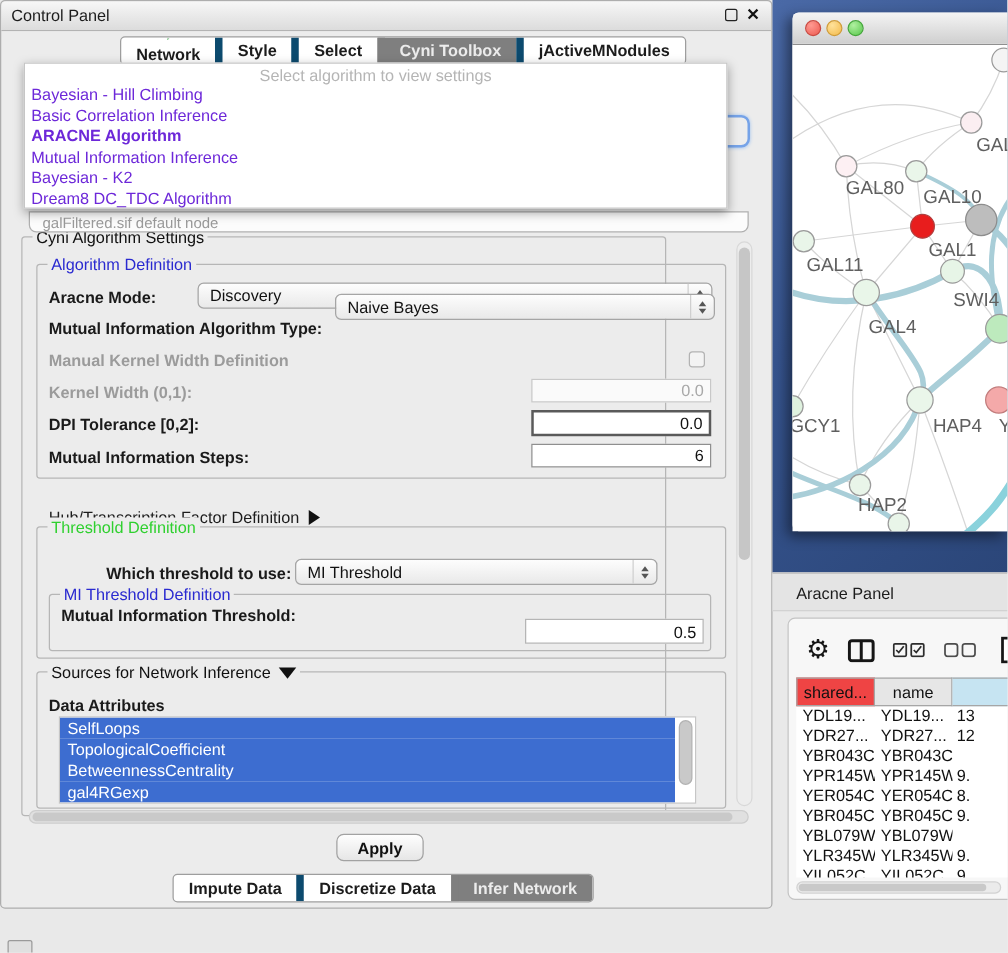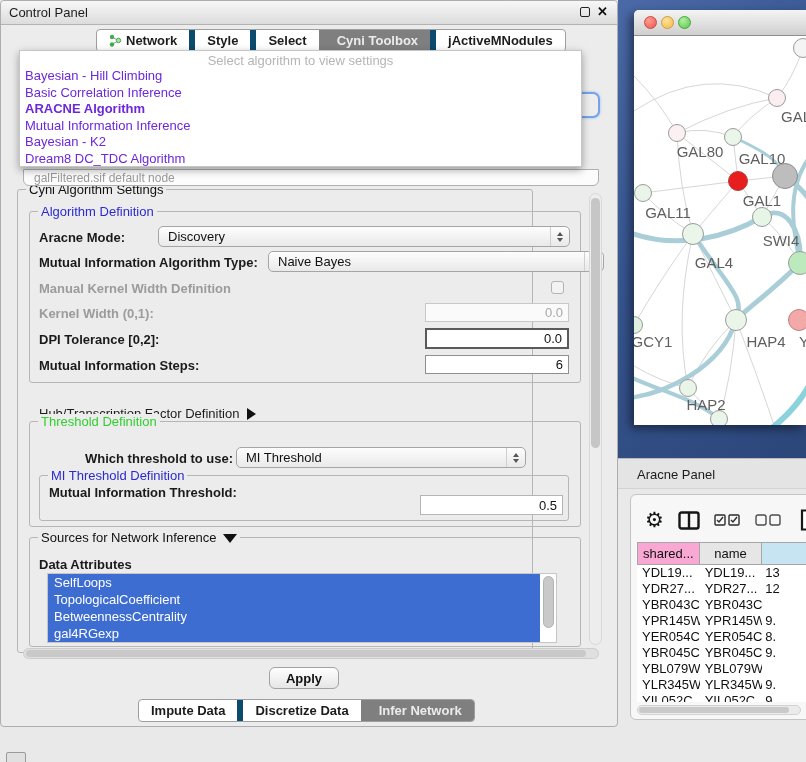--- a/index.html
+++ b/index.html
@@ -30,21 +30,21 @@
   .segbar{
     display:flex;height:23px;background:#ffffff;
     border:1px solid #9e9e9e;border-radius:4px;overflow:hidden;
     box-sizing:border-box;
   }
   .segbar .seg{
     display:flex;align-items:center;justify-content:center;gap:4px;
     padding:0 12px;font-size:13px;font-weight:bold;color:#1c1c1c;
     border-left:6px solid #0c4a6e;cursor:pointer;white-space:nowrap;
   }
-  .segbar .seg:first-child{border-left:none;}
+  .segbar .seg:first-child{border-left:none;flex-direction:column;}
   .segbar .seg.sel{background:#7f7f7f;color:#ececec;border-left-color:#7f7f7f;}
   #top-tabs{left:95px;top:28px;}
   #bottom-tabs{left:137px;top:698px;}
 
   
   #algo-popup{
     left:18px;top:49px;width:561px;height:115px;background:#ffffff;
     border:1px solid #c6c6c6;box-shadow:0 3px 8px rgba(0,0,0,.35);
     z-index:30;
   }
@@ -157,21 +157,21 @@
   .tbicon{cursor:pointer;display:flex;align-items:center;}
   #gear-ico{font-size:21px;color:#161616;line-height:20px;}
   #tbl{left:6px;top:47px;width:176px;}
   #tbl-head{display:flex;height:23px;}
   .hcell{
     box-sizing:border-box;border:1px solid #a6a6a6;border-left-width:0;
     font-size:13px;color:#111;display:flex;align-items:center;justify-content:center;cursor:pointer;
     overflow:hidden;white-space:nowrap;
   }
   .hcell:first-child{border-left-width:1px;}
-  .hc1{width:74px;background:#f9a8d4;}
+  .hc1{width:74px;background:#ef4444;}
   .hc2{width:74px;background:#e6e6e6;}
   .hc3{width:60px;background:#c6e4f2;border-right-width:0;}
   #tbl-rows{height:137px;overflow:hidden;background:#ffffff;}
   .trow{display:flex;height:16px;cursor:pointer;}
   .tcell{font-size:13px;color:#101010;line-height:16px;overflow:hidden;white-space:nowrap;box-sizing:border-box;}
   .tc1{width:74px;padding-left:5px;}
   .tc2{width:74px;padding-left:5px;}
   .tc3{width:60px;padding-left:3px;}
   #tbl-hscroll{left:6px;top:210px;width:164px;height:10px;background:#ebebeb;border:1px solid #d2d2d2;border-radius:5px;box-sizing:border-box;}
   #tbl-hscroll .thumb{position:absolute;left:1px;top:1px;width:150px;height:6px;background:#c9c9c9;border-radius:4px;}
@@ -221,21 +221,21 @@
   </div>
   <div class="abs lbl" style="left:38px;top:229px;">Aracne Mode:</div>
   <div class="abs combo" style="left:157px;top:225px;width:412px;">
     <span>Discovery</span>
     <span class="spin">
         <span class="tri-up"></span>
         <span class="tri-dn"></span>
       </span>
   </div>
   <div class="abs lbl" style="left:38px;top:254px;">Mutual Information Algorithm Type:</div>
-  <div class="abs combo" style="left:267px;top:250px;width:336px;">
+  <div class="abs combo" style="left:267px;top:234px;width:304px;">
     <span>Naive Bayes</span>
     <span class="spin">
         <span class="tri-up"></span>
         <span class="tri-dn"></span>
       </span>
   </div>
   <div class="abs lbl dis" style="left:38px;top:280px;">Manual Kernel Width Definition</div>
   <div class="abs checkbox" style="left:550px;top:280px;"></div>
   <div class="abs lbl dis" style="left:38px;top:305px;">Kernel Width (0,1):</div>
   <div class="abs fld dis" style="left:424px;top:302px;width:144px;height:19px;">0.0</div>

